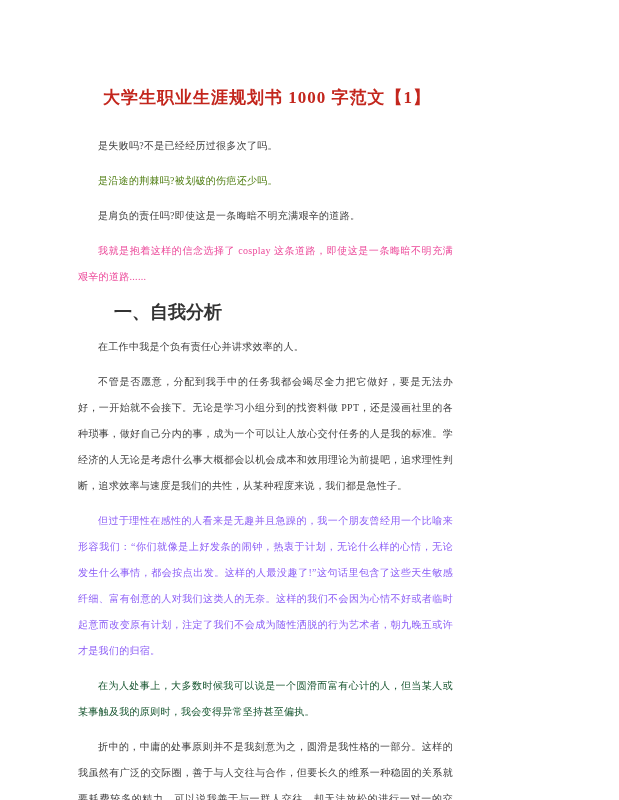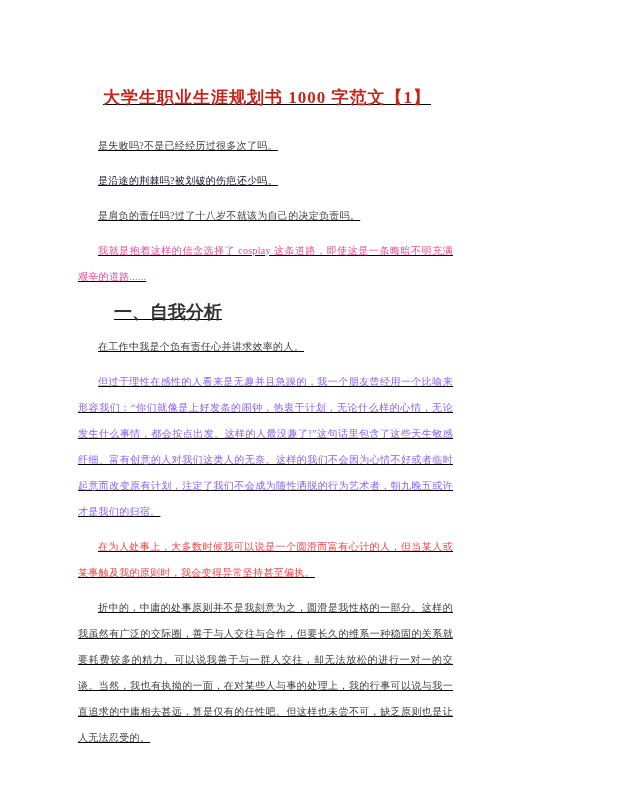--- a/index.html
+++ b/index.html
@@ -7,21 +7,20 @@
     padding: 0;
     background: #ffffff;
   }
   .page {
     position: relative;
     width: 519px;
     height: 800px;
     background: #ffffff;
     overflow: hidden;
     font-family: "Liberation Serif", serif;
-    text-decoration: underline;
   }
   .content {
     padding: 86px 66px 0 78px;
   }
   .doc-title {
     margin: 0 0 23px 25px;
     font-size: 17px;
     font-weight: bold;
     letter-spacing: 1px;
     line-height: 24px;
@@ -46,24 +45,25 @@
   }
 </style>
 </head>
 <body>
 
 <div class="page" style="background: rgb(255, 255, 255);">
   <div class="content">
     <h1 class="doc-title" style="color: rgb(195, 38, 29);">大学生职业生涯规划书 1000 字范文【1】</h1>
 
     <p class="para" style="color: rgb(61, 61, 61);">是失败吗?不是已经经历过很多次了吗。</p>
-    <p class="para" style="color: #0f172a;">是沿途的荆棘吗?被划破的伤疤还少吗。</p>
-    <p class="para" style="color: rgb(61, 61, 61);">是肩负的责任吗?过了十八岁不就该为自己的决定负责吗。</p>
+    <p class="para" style="color: #4d7c0f;">是沿途的荆棘吗?被划破的伤疤还少吗。</p>
+    <p class="para" style="color: rgb(61, 61, 61);">是肩负的责任吗?即使这是一条晦暗不明充满艰辛的道路。</p>
     <p class="para" style="color: #ec4899;">我就是抱着这样的信念选择了 cosplay 这条道路，即使这是一条晦暗不明充满艰辛的道路......</p>
 
     <h2 class="sub-heading">一、自我分析</h2>
 
     <p class="para" style="color: rgb(61, 61, 61);">在工作中我是个负有责任心并讲求效率的人。</p>
+    <p class="para" style="color: rgb(61, 61, 61);">不管是否愿意，分配到我手中的任务我都会竭尽全力把它做好，要是无法办好，一开始就不会接下。无论是学习小组分到的找资料做 PPT，还是漫画社里的各种琐事，做好自己分内的事，成为一个可以让人放心交付任务的人是我的标准。学经济的人无论是考虑什么事大概都会以机会成本和效用理论为前提吧，追求理性判断，追求效率与速度是我们的共性，从某种程度来说，我们都是急性子。</p>
     <p class="para" style="color: #8b5cf6;">但过于理性在感性的人看来是无趣并且急躁的，我一个朋友曾经用一个比喻来形容我们：“你们就像是上好发条的闹钟，热衷于计划，无论什么样的心情，无论发生什么事情，都会按点出发。这样的人最没趣了!”这句话里包含了这些天生敏感纤细、富有创意的人对我们这类人的无奈。这样的我们不会因为心情不好或者临时起意而改变原有计划，注定了我们不会成为随性洒脱的行为艺术者，朝九晚五或许才是我们的归宿。</p>
-    <p class="para" style="color: #ef4444;">在为人处事上，大多数时候我可以说是一个圆滑而富有心计的人，但当某人或某事触及我的原则时，我会变得异常坚持甚至偏执。</p>
+    <p class="para" style="color: #14532d;">在为人处事上，大多数时候我可以说是一个圆滑而富有心计的人，但当某人或某事触及我的原则时，我会变得异常坚持甚至偏执。</p>
     <p class="para" style="color: rgb(61, 61, 61);">折中的，中庸的处事原则并不是我刻意为之，圆滑是我性格的一部分。这样的我虽然有广泛的交际圈，善于与人交往与合作，但要长久的维系一种稳固的关系就要耗费较多的精力。可以说我善于与一群人交往，却无法放松的进行一对一的交谈。当然，我也有执拗的一面，在对某些人与事的处理上，我的行事可以说与我一直追求的中庸相去甚远，算是仅有的任性吧。但这样也未尝不可，缺乏原则也是让人无法忍受的。</p>
   </div>
 </div>
 
 </body></html>

